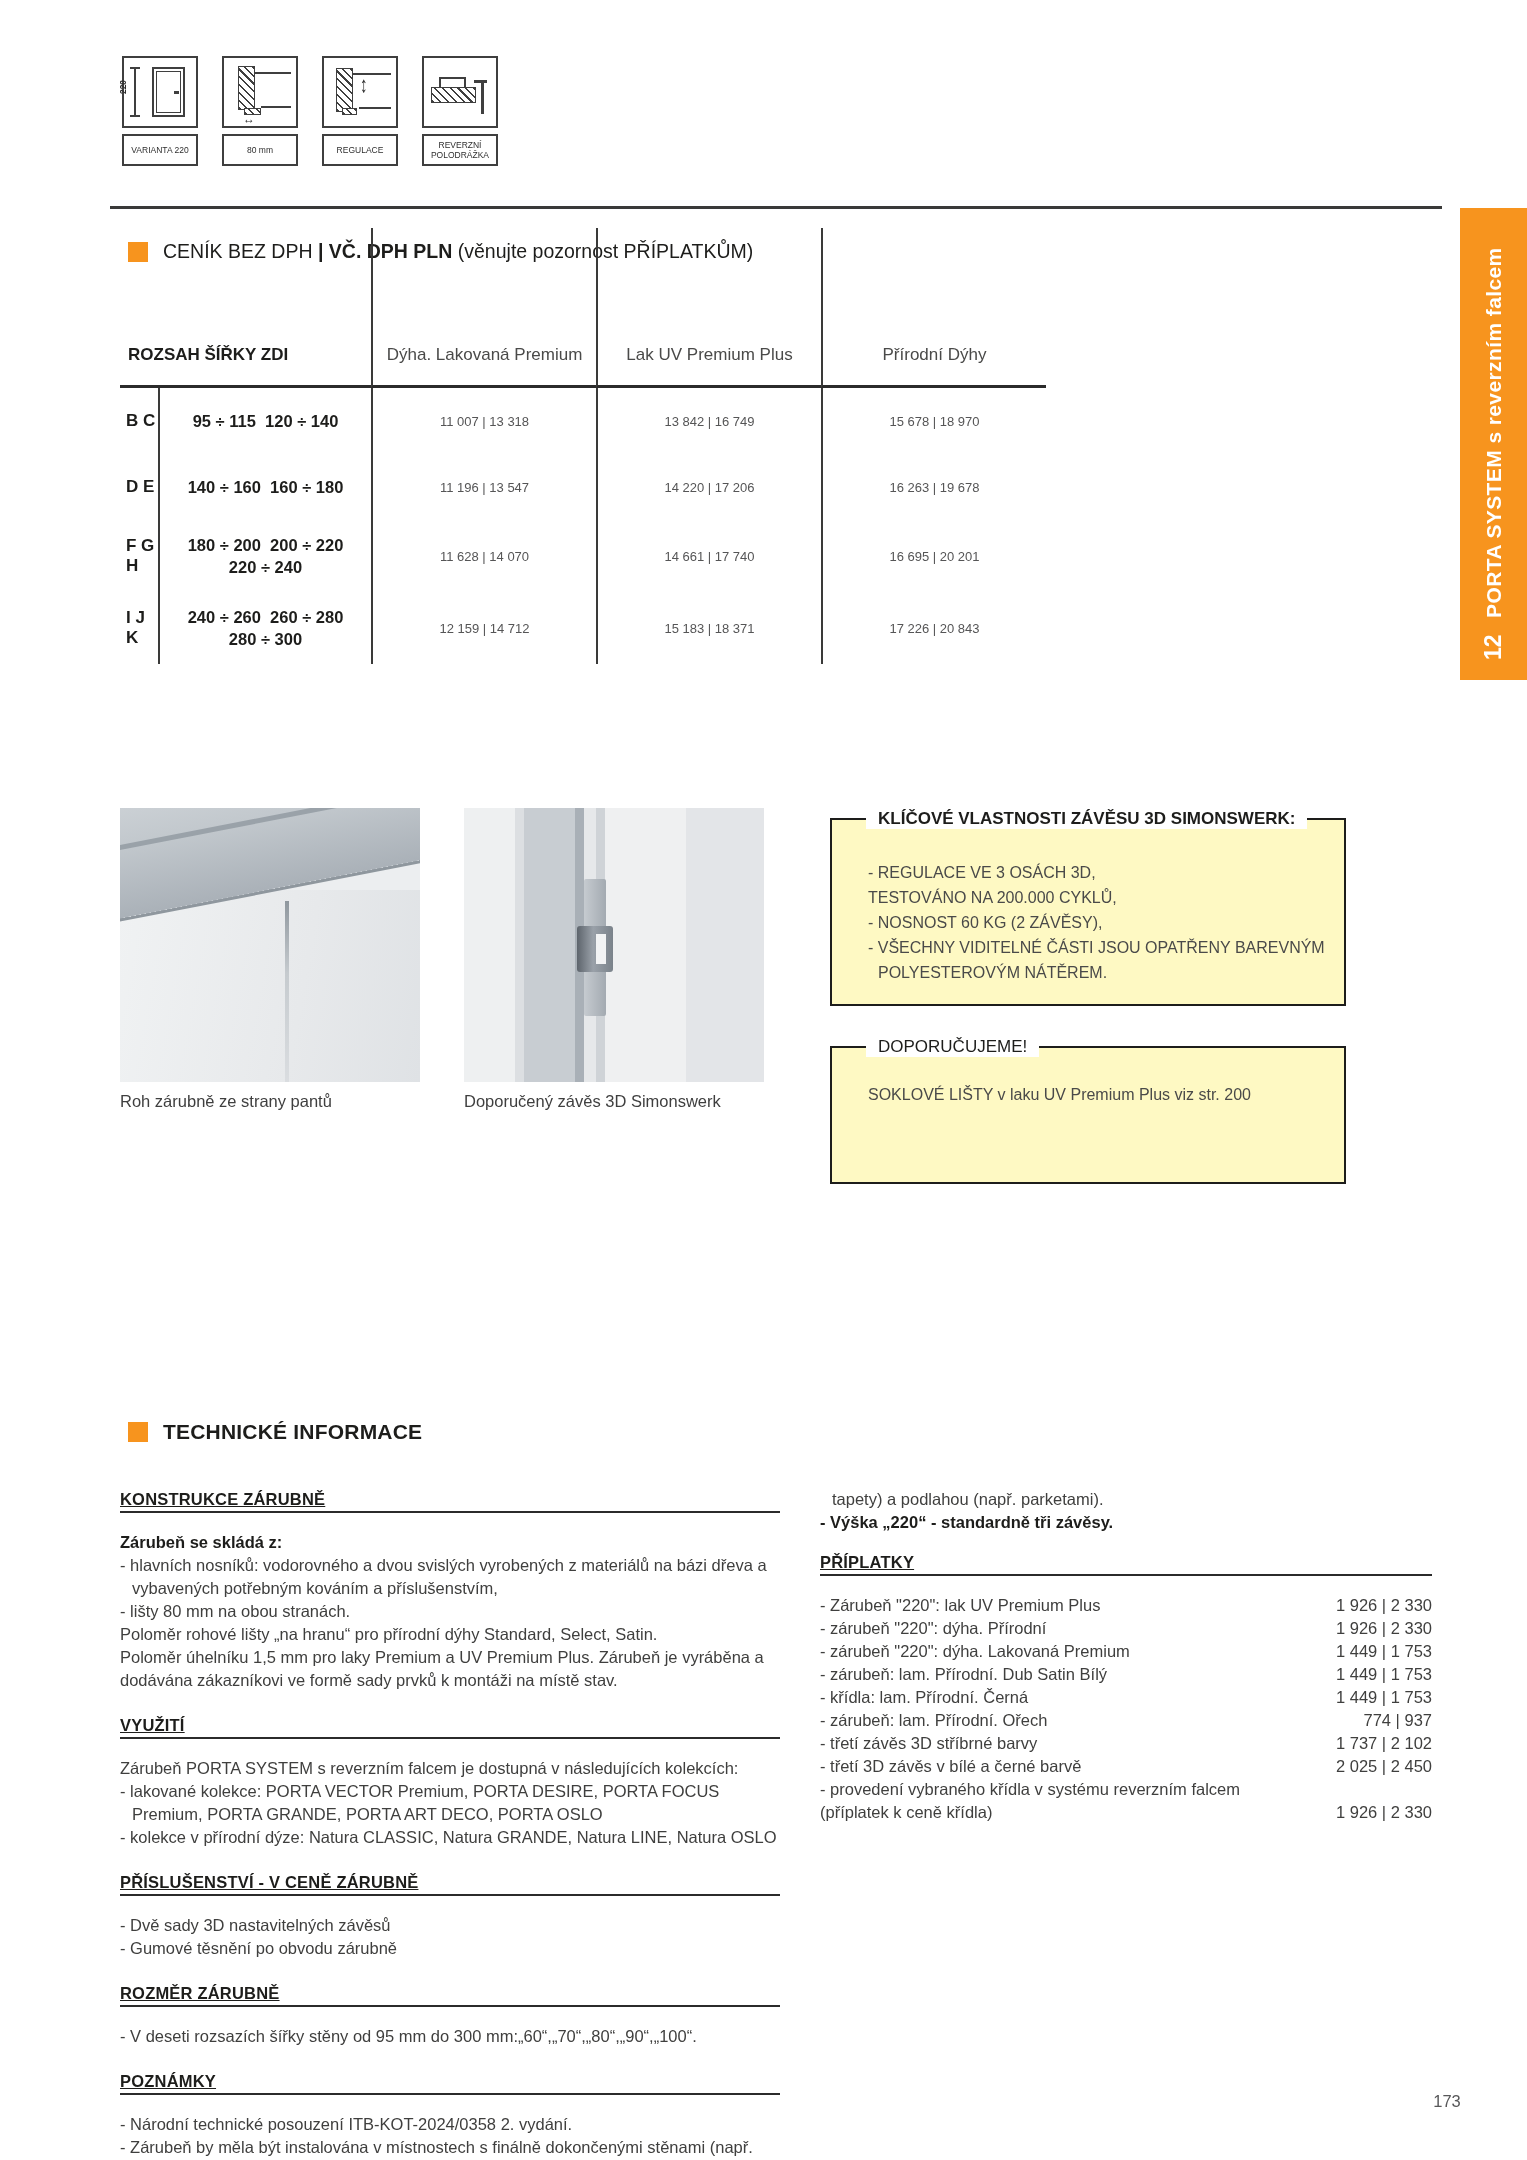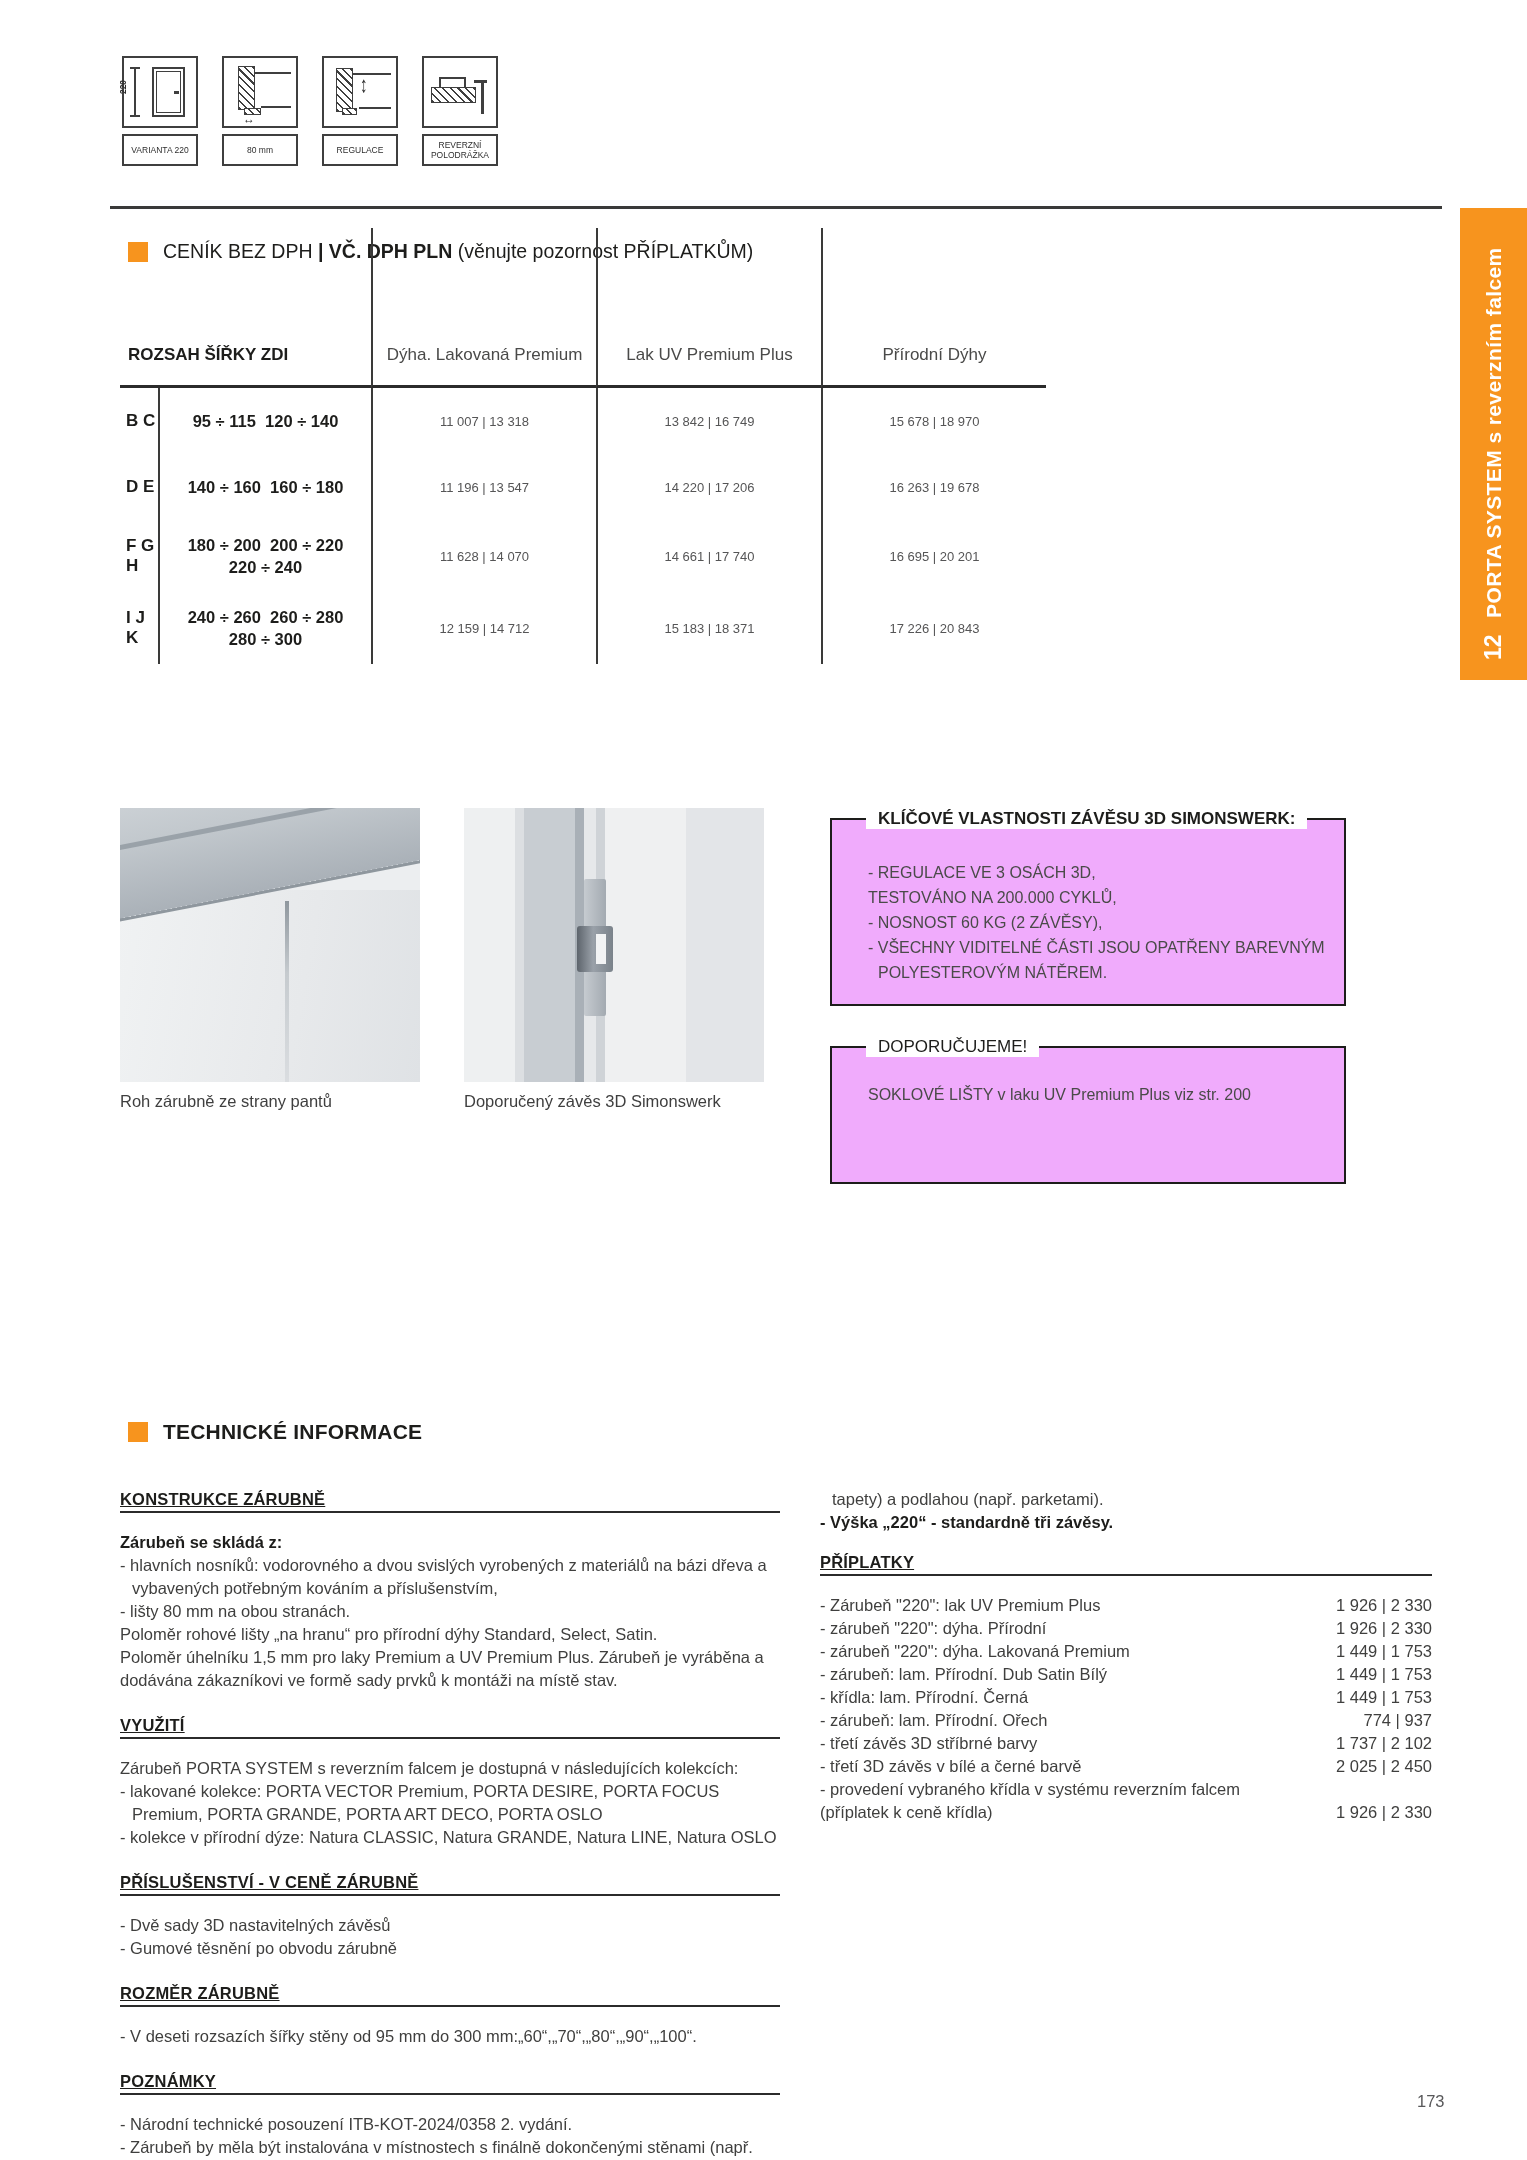--- a/index.html
+++ b/index.html
@@ -85,21 +85,21 @@
   .p2-bg{position:absolute;inset:0;
          background:linear-gradient(90deg,#eef0f1 0 17%,#dcdfe2 17% 20%,#c8cdd2 20% 37%,#a9b0b7 37% 40%,#e6e8ea 40% 44%,#cfd3d7 44% 47%,#eff0f1 47% 74%,#e3e5e8 74% 100%);}
   .p2-plate{position:absolute;left:40%;top:26%;width:22px;height:50%;
             background:linear-gradient(90deg,#c6cbd0,#a3aab1);border-radius:2px;}
   .p2-knuckle{position:absolute;left:37.5%;top:43%;width:36px;height:17%;
               background:linear-gradient(90deg,#5d646c,#9aa1a9 45%,#7a828a);border-radius:3px;}
   .p2-slot{position:absolute;left:44%;top:46%;width:10px;height:11%;background:#f2f3f4;}
   .caption{position:absolute;top:1092px;font-size:16.5px;color:#3f3f3f;}
 
   
-  .note-box{position:absolute;left:830px;width:516px;border:2px solid #1d1d1b;background:#f0abfc;box-sizing:border-box;}
+  .note-box{position:absolute;left:830px;width:516px;border:2px solid #1d1d1b;background:#fef9c3;box-sizing:border-box;}
   .box1{top:818px;height:188px;}
   .box2{top:1046px;height:138px;}
   .legend{position:absolute;top:-11px;left:34px;background:#fff;padding:0 12px;font-size:17px;color:#1d1d1b;}
   .legend.bold{font-weight:bold;}
   .box-body{padding:40px 18px 0 36px;font-size:16px;line-height:25px;color:#4a4a49;}
   .box2 .box-body{padding-top:34px;}
   .indent{padding-left:10px;}
 
   
   .col{position:absolute;top:1488px;font-size:16.5px;line-height:23px;color:#3f3f3e;}
@@ -107,21 +107,21 @@
   .col-right{left:820px;width:612px;}
   .sec-title{font-weight:bold;font-size:16.5px;color:#1d1d1b;border-bottom:2.5px solid #2b2b2b;
              margin-bottom:18px;letter-spacing:.2px;text-decoration:underline;}
   .sec{margin-bottom:22px;}
   .bold-line{font-weight:bold;color:#1d1d1b;}
   .hang{text-indent:-12px;padding-left:12px;}
   .charge-row{display:flex;justify-content:space-between;align-items:flex-end;}
   .charge-label{flex:1 1 auto;}
   .charge-price{flex:0 0 auto;white-space:nowrap;padding-left:10px;}
 
-  .page-num{position:absolute;right:50px;top:2092px;width:60px;text-align:left;font-size:16.5px;color:#58585a;}
+  .page-num{position:absolute;right:50px;top:2092px;width:60px;text-align:center;font-size:16.5px;color:#58585a;}
 </style>
 </head>
 <body>
 
 <div class="page">
 
   <div class="icons-row">
     <div class="icon-unit">
       <div class="icon-box">
         <span class="i1-220">220</span>

